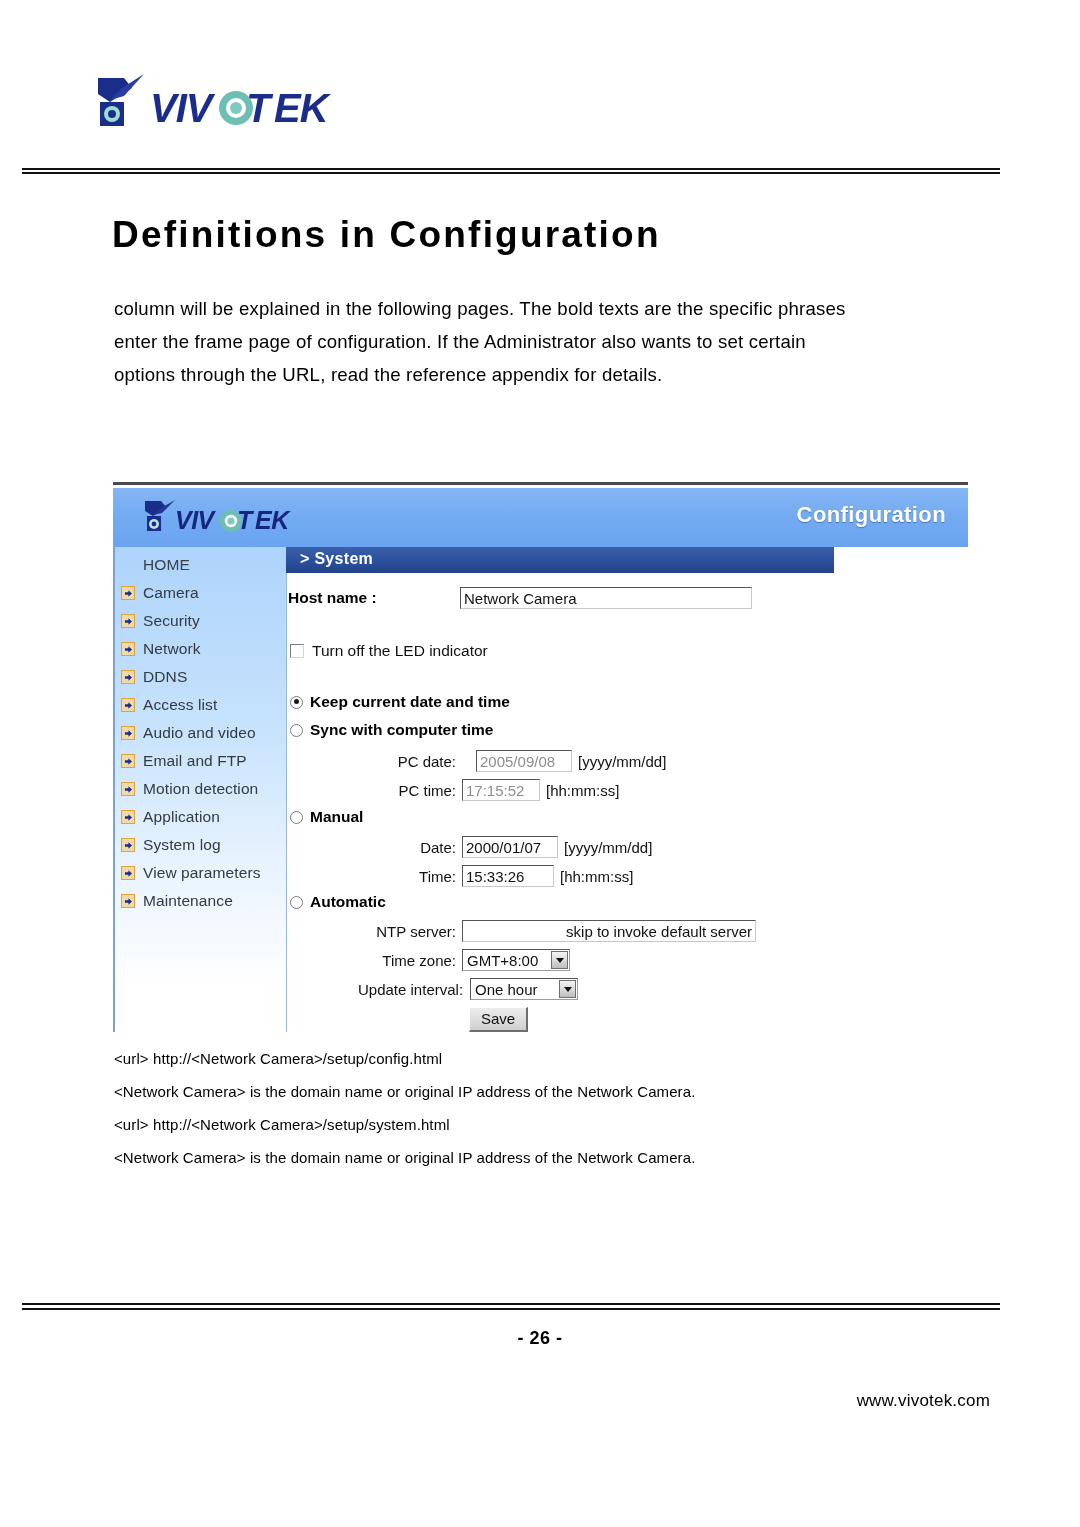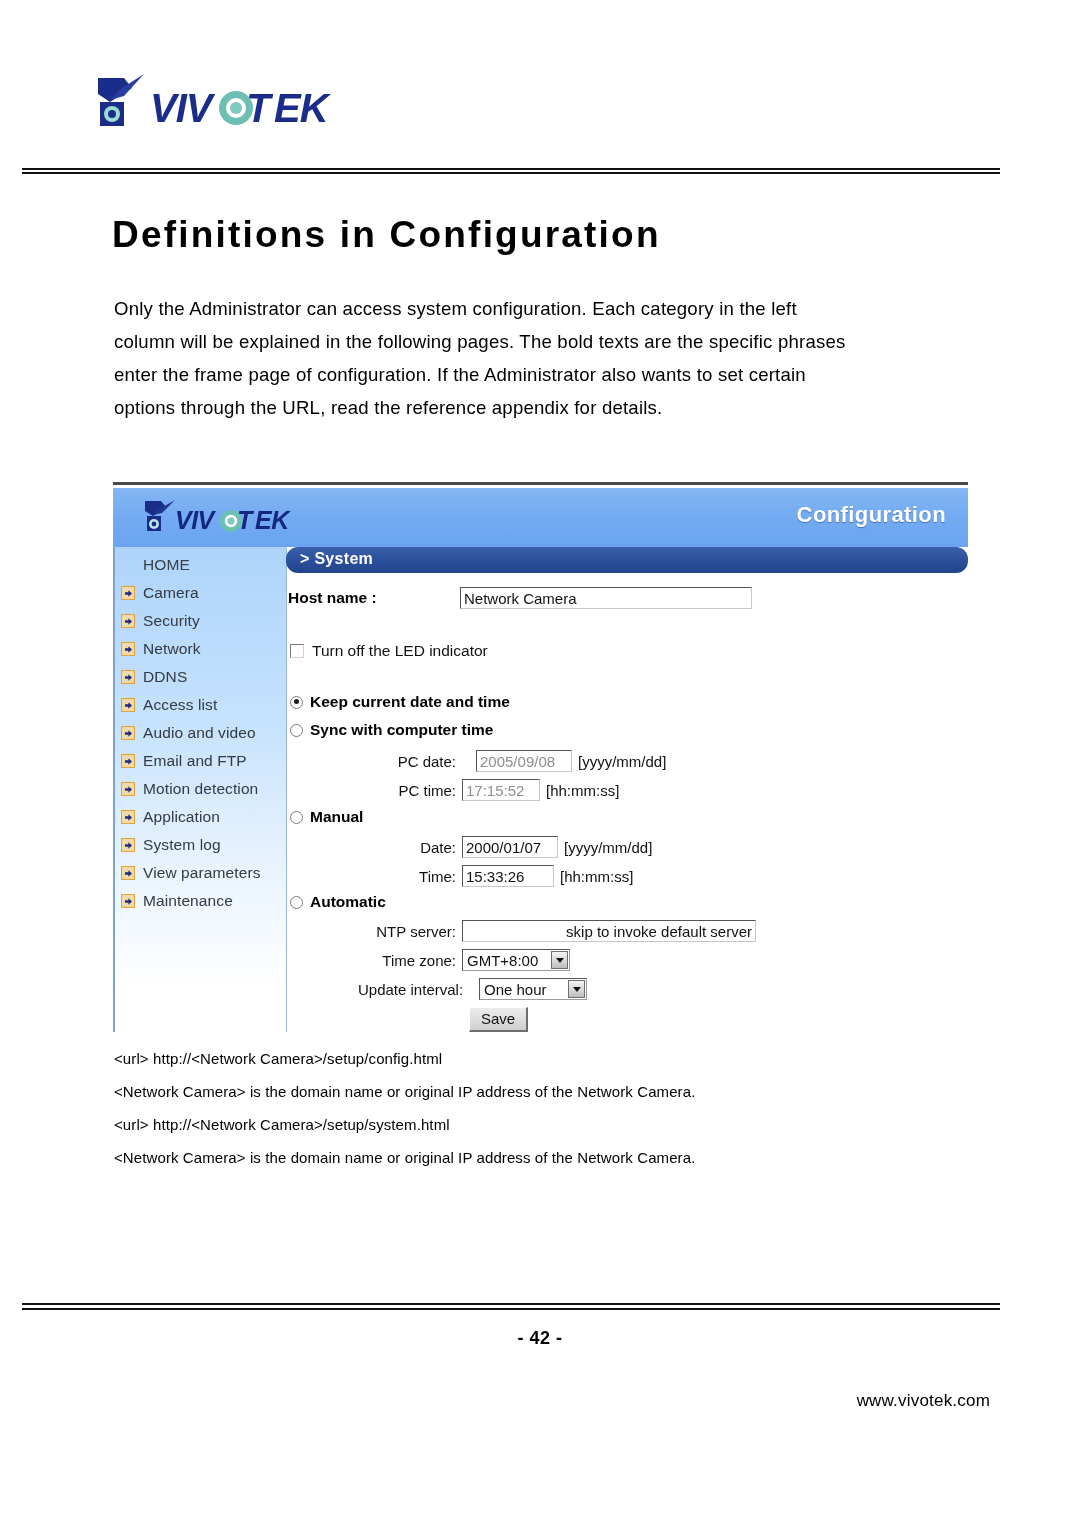--- a/index.html
+++ b/index.html
@@ -137,23 +137,22 @@
   .nav-item.home .nav-label { color:#3a4049; }
 
   .version-text {
     position:absolute; left:4px; top:455px;
     font-size:14px; color:#2d2d2d;
     white-space:nowrap;
   }
 
   
   .cam-subbar {
-    position:absolute; left:173px; top:59px; width:682px; height:26px;
+    position:absolute; left:173px; top:59px; width:548px; height:26px;
     background: linear-gradient(180deg, #3a60ab 0%, #2a4f9b 55%, #22438a 100%);
-    border-radius: 12px;
   }
   .cam-subbar span {
     position:absolute; left:14px; top:3px;
     font-size:16px; font-weight:bold; color:#fff;
     letter-spacing:0.3px;
   }
 
   
   .cam-main {
     position:absolute; left:175px; top:85px; width:680px; height:459px;
@@ -308,21 +307,20 @@
 </div>
 
 <div class="rule-top">
   <div class="l1"></div>
     <div class="l2"></div>
 </div>
 
 <div class="page-title">Definitions in Configuration</div>
 
 <div class="intro">
-  <div>Only the Administrator can access system configuration. Each category in the left</div>
   <div>column will be explained in the following pages. The bold texts are the specific phrases</div>
   <div>enter the frame page of configuration. If the Administrator also wants to set certain</div>
   <div class="lastline">options through the URL, read the reference appendix for details.</div>
 </div>
 
 <div class="figure">
   <div class="fig-topline"></div>
   <div class="fig-inner">
 
     <div class="cam-header">
@@ -541,21 +539,21 @@
           <span class="sel-arrow">
             <svg width="8" height="5" viewBox="0 0 8 5">
                 <path d="M0 0 H8 L4 5 Z" fill="#111"></path>
               </svg>
           </span>
         </span>
       </div>
 
       <div class="form-row" style="left:70px; top:405px;">
         <span class="lbl-small" style="width:98px; text-align:right; display:inline-block;">Update interval:</span>
-        <span class="sel" style="width:108px; margin-left:23px;">
+        <span class="sel" style="width:108px; margin-left:14px;">
           <span class="sel-text">One hour</span>
           <span class="sel-arrow">
             <svg width="8" height="5" viewBox="0 0 8 5">
                 <path d="M0 0 H8 L4 5 Z" fill="#111"></path>
               </svg>
           </span>
         </span>
       </div>
 
       <div class="form-row" style="left:181px; top:434px;">
@@ -570,14 +568,14 @@
   <div>&lt;url&gt; http://&lt;Network Camera&gt;/setup/config.html</div>
   <div>&lt;Network Camera&gt; is the domain name or original IP address of the Network Camera.</div>
   <div>&lt;url&gt; http://&lt;Network Camera&gt;/setup/system.html</div>
   <div>&lt;Network Camera&gt; is the domain name or original IP address of the Network Camera.</div>
 </div>
 
 <div class="rule-bottom">
   <div class="l1"></div>
     <div class="l2"></div>
 </div>
-<div class="page-number">- 42 -</div>
+<div class="page-number">- 26 -</div>
 <div class="site-url">www.vivotek.com</div>
 
 </body></html>

